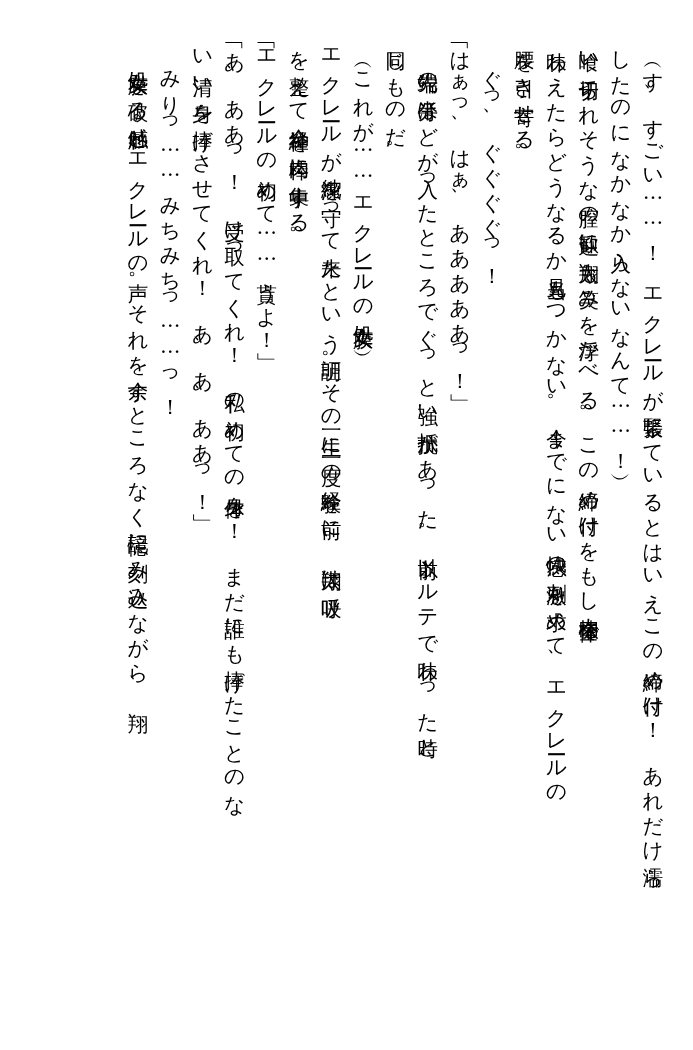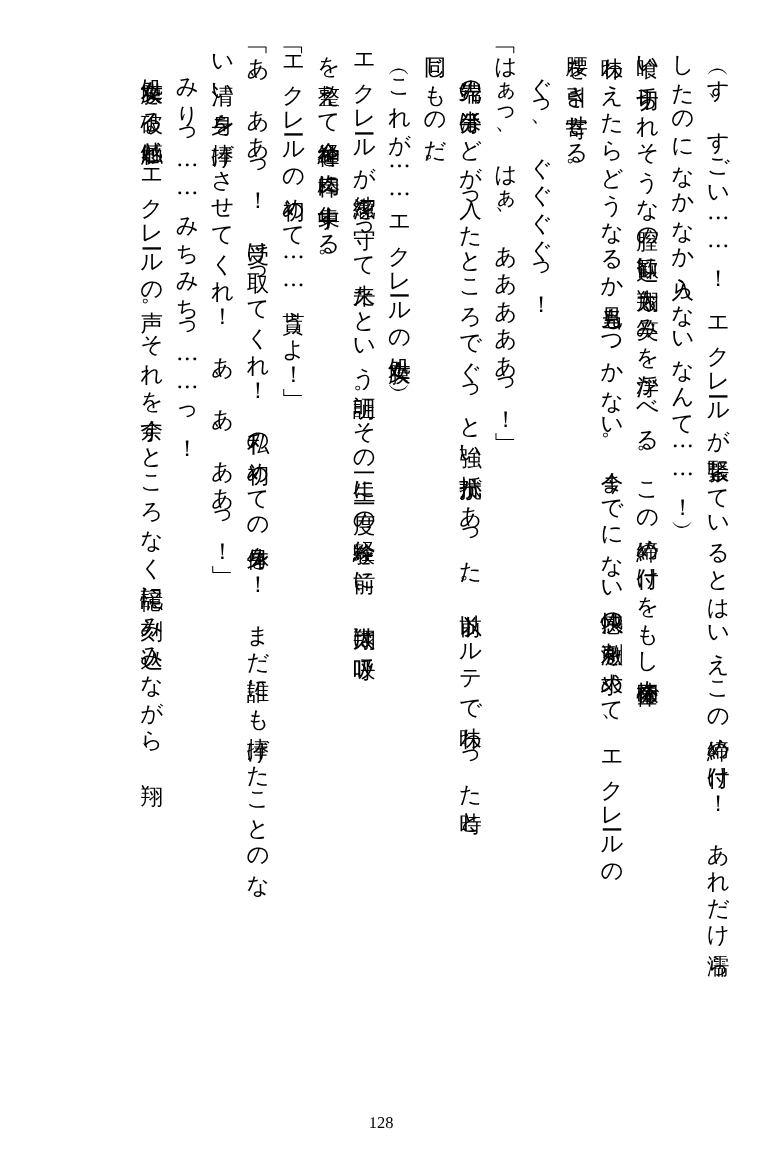--- a/index.html
+++ b/index.html
@@ -79,14 +79,13 @@
       <div class="vline">同じものだ。</div>
       <div class="vline indent">（これが……エクレールの処女膜！）</div>
       <div class="vline">エクレールが純潔を守って来たという証明。その一生に一度の経験を前に、翔太は呼吸</div>
       <div class="vline">を整えて全神経を肉棒に集中する。</div>
       <div class="vline">「エクレールの初めて……貰うよ！」</div>
       <div class="vline">「あ、ああっ！　受け取ってくれ！　私の初めての身体を！　まだ誰にも捧げたことのな</div>
       <div class="vline">い清い身を捧げさせてくれ！　あ、あ、ああっ！」</div>
       <div class="vline indent">みりっ……みちみちっ……っ！</div>
       <div class="vline indent">処女膜を破る感触とエクレールの声。それを余すところなく記憶に刻み込みながら、翔</div>
     </div>
-  <div id="page-number">128</div>
 </div>
 
 </body></html>

